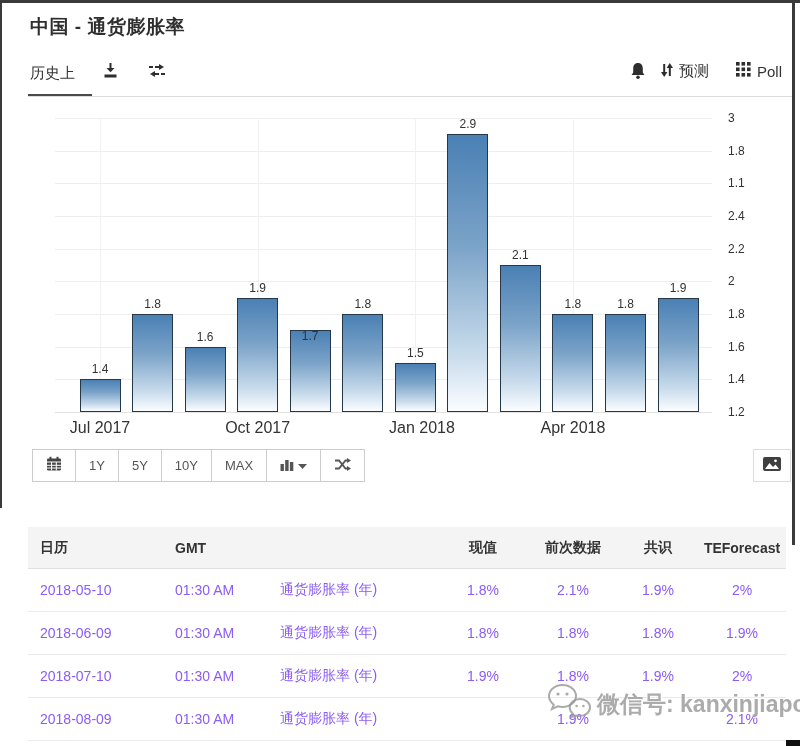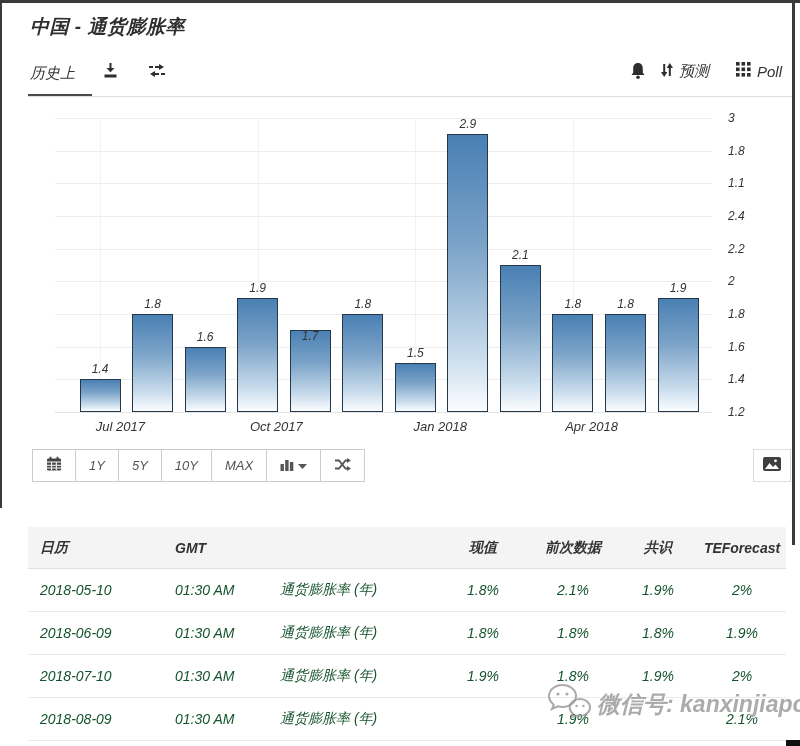--- a/index.html
+++ b/index.html
@@ -1,18 +1,18 @@
 <!DOCTYPE html>
 <html><head>
 <meta charset="utf-8">
 <style>
   html,body { margin:0; padding:0; background:#fff; }
   .page {
     position:relative; width:800px; height:746px; background:#ffffff;
-    font-family:"Liberation Sans", sans-serif; color:#333; overflow:hidden;font-style:italic;
+    font-family:"Liberation Sans", sans-serif; color:#333; overflow:hidden;
   }
   .abs { position:absolute; }
 
   
   .frame-top    { left:0; top:0; width:800px; height:3px; background:#3a3a3a; }
   .frame-left   { left:0; top:0; width:2px; height:508px; background:#3a3a3a; }
   .frame-right  { left:792px; top:0; width:3px; height:545px; background:#3a3a3a; }
   .frame-bottom { left:28px; top:740px; width:772px; height:6px; background:#101010; }
 
   
@@ -32,37 +32,37 @@
   .gridline-h { position:absolute; height:1px; background:#eeeeee; }
   .gridline-h.base { background:#e3e3e3; }
   .gridline-v { position:absolute; width:1px; background:#f2f2f2; }
   .chart-bar {
     position:absolute; box-sizing:border-box; width:41px;
     border:1px solid #24384a;
     background:linear-gradient(to bottom, #4a80b4 0%, #7ba3c8 40%, #c9dcec 80%, #fbfdff 100%);
   }
   .bar-label { position:absolute; width:50px; text-align:center; font-size:12px; color:#333; }
   .ytick { position:absolute; width:40px; font-size:12px; color:#333; text-align:left; }
-  .xtick { position:absolute; width:90px; text-align:right; font-size:13px; color:#333; }
+  .xtick { position:absolute; width:90px; text-align:center; font-size:16px; color:#333; }
 
   
   .toolbar { left:32px; top:449px; display:flex; }
   .tbtn {
     height:33px; box-sizing:border-box; border:1px solid #ccc; background:#fff;
     margin-left:-1px; padding:0 13px; font-size:13px; color:#555;
     display:flex; align-items:center; gap:4px; cursor:pointer;
   }
   .tbtn:first-child { margin-left:0; }
   .img-btn { left:753px; top:449px; width:38px; height:33px; box-sizing:border-box;
     border:1px solid #ddd; background:#fff; display:flex; align-items:center; justify-content:center; cursor:pointer; }
 
   
   .cal-table { position:absolute; left:28px; top:527px; width:758px; border-collapse:collapse; font-size:14px; table-layout:fixed; }
   .cal-table thead th { background:#f4f4f4; height:39px; font-weight:bold; color:#333; border-bottom:1px solid #e0e0e0; }
-  .cal-table tbody td { height:40px; border-bottom:1px solid #eaeaea; color:#14532d; background:#fff; }
+  .cal-table tbody td { height:40px; border-bottom:1px solid #eaeaea; color:#8b5cf6; background:#fff; }
   .c-left { text-align:left; padding-left:12px; }
   .c-num  { text-align:center; }
 
   
   .watermark { left:548px; top:682px; display:flex; align-items:center; gap:3px; pointer-events:none; z-index:5; }
   .watermark-text {
     font-size:23px; font-weight:bold; color:rgba(150,150,150,0.80);
     text-shadow:1px 1px 1px rgba(255,255,255,0.95), -1px -1px 1px rgba(255,255,255,0.6);
     white-space:nowrap;
   }

